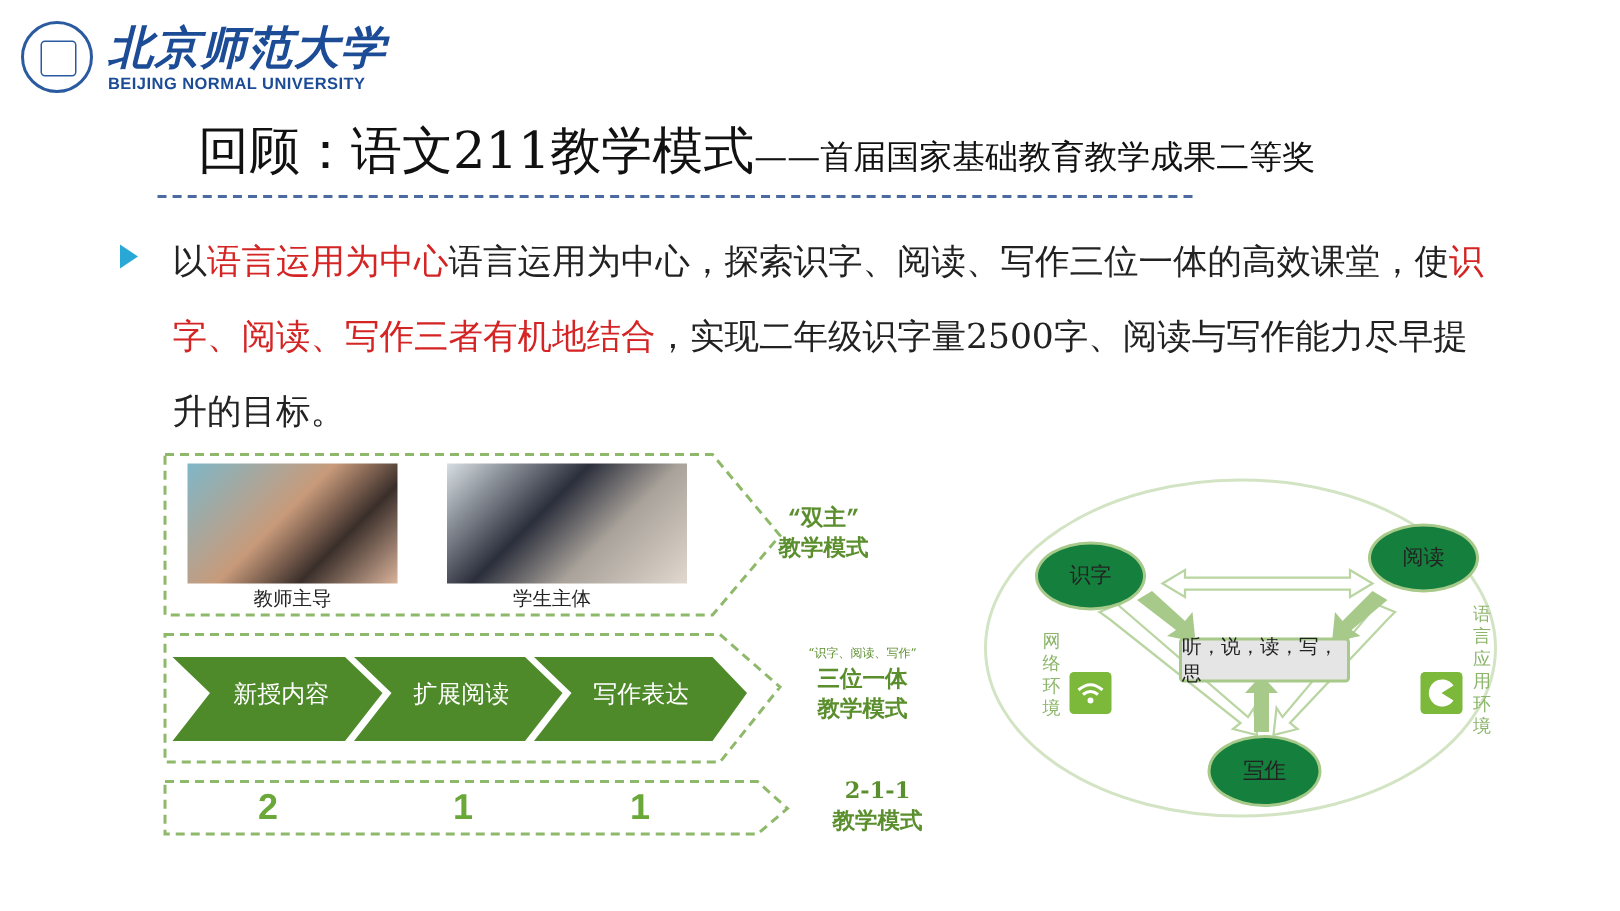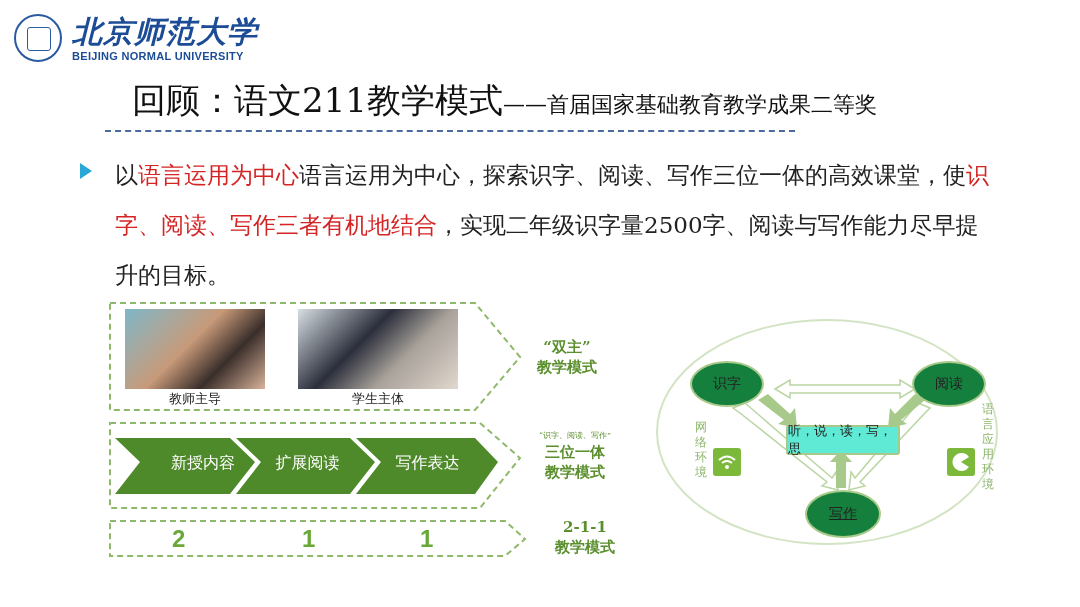--- a/index.html
+++ b/index.html
@@ -21,21 +21,21 @@
   
   svg.frames{left:0;top:0;}
   .photo{background:linear-gradient(135deg,#7fb7c8 0%,#c89a7a 45%,#3a2e2a 70%,#d9b39a 100%);}
   .photo2{background:linear-gradient(135deg,#d8dfe3 0%,#2b2f3c 40%,#a9a29a 65%,#e1d8cf 100%);}
   .cap{font-size:13px;color:#222;text-align:center;}
   .glabel{color:#5b8f2e;font-size:15px;text-align:center;line-height:20px;font-weight:bold;}
   .chev-text{color:#fff;font-size:16px;text-align:center;}
   .num{color:#6aa83a;font-size:24px;font-weight:bold;font-family:"Liberation Sans",sans-serif;}
   
   .node{background:#15803d;border:2px solid #a7c98a;border-radius:50%;display:flex;align-items:center;justify-content:center;font-size:14px;color:#222;}
-  .center-box{background:#5eead4;border:2px solid #a7c98a;border-radius:3px;display:flex;align-items:center;justify-content:center;font-size:13px;color:#222;}
+  .center-box{background:#e5e5e5;border:2px solid #a7c98a;border-radius:3px;display:flex;align-items:center;justify-content:center;font-size:13px;color:#222;}
   .vtext{color:#8cb56a;font-size:12px;line-height:15px;width:14px;text-align:center;}
   .icon-sq{background:#7cb83a;border-radius:3px;}
 </style>
 </head>
 <body>
 
 <div class="abs seal"></div>
 <div class="abs logo-cn">北京师范大学</div>
 <div class="abs logo-en">BEIJING NORMAL UNIVERSITY</div>
 
@@ -66,45 +66,45 @@
   <g fill="#a7c98a">
     <polygon points="758,400 768,394 790,414 795,408 797,428 778,424 784,420"></polygon>
     <polygon points="925,400 915,394 895,414 890,408 888,428 907,424 901,420"></polygon>
     <polygon points="836,488 836,462 830,462 841,450 852,462 846,462 846,488"></polygon>
   </g>
 </svg>
 
 <div class="abs photo" style="left:125px;top:309px;width:140px;height:80px;"></div>
 <div class="abs cap" style="left:125px;top:390px;width:140px;">教师主导</div>
 <div class="abs photo2" style="left:298px;top:309px;width:160px;height:80px;"></div>
-<div class="abs cap" style="left:298px;top:390px;width:160px;">学生主体</div>
-<div class="abs glabel" style="left:517px;top:337px;width:100px;">
+<div class="abs cap" style="left:288px;top:390px;width:160px;">学生主体</div>
+<div class="abs glabel" style="left:499px;top:337px;width:100px;font-family:Liberation Mono, monospace;">
     <div>“双主”</div>
     <div>教学模式</div>
   </div>
 
-<div class="abs chev-text" style="left:140px;top:453px;width:95px;text-align:right;">新授内容</div>
+<div class="abs chev-text" style="left:140px;top:453px;width:95px;">新授内容</div>
 <div class="abs chev-text" style="left:260px;top:453px;width:95px;">扩展阅读</div>
 <div class="abs chev-text" style="left:380px;top:453px;width:95px;">写作表达</div>
 <div class="abs glabel" style="left:520px;top:430px;width:110px;">
     <div style="font-size:8px;line-height:12px;font-weight:normal;">“识字、阅读、写作”</div>
     <div>三位一体</div>
     <div>教学模式</div>
   </div>
 
 <div class="abs num" style="left:172px;top:525px;">2</div>
 <div class="abs num" style="left:302px;top:525px;">1</div>
 <div class="abs num" style="left:420px;top:525px;">1</div>
 <div class="abs glabel" style="left:535px;top:517px;width:100px;">
     <div>2-1-1</div>
     <div>教学模式</div>
   </div>
 
 <div class="abs node" style="left:690px;top:361px;width:70px;height:42px;">识字</div>
-<div class="abs node" style="left:912px;top:361px;width:70px;height:42px;">阅读</div>
+<div class="abs node" style="left:912px;top:349px;width:70px;height:42px;">阅读</div>
 <div class="abs node" style="left:805px;top:490px;width:72px;height:44px;text-decoration:underline;">写作</div>
 <div class="abs center-box" style="left:786px;top:425px;width:110px;height:26px;">听，说，读，写，思</div>
 
 <div class="abs vtext" style="left:694px;top:420px;">网络环境</div>
 <div class="abs icon-sq" style="left:713px;top:448px;width:28px;height:28px;">
   <svg width="28" height="28">
       <g fill="none" stroke="#fff" stroke-width="2">
         <path d="M6 12 Q14 5 22 12"></path>
         <path d="M9 15 Q14 11 19 15"></path>
       </g>

